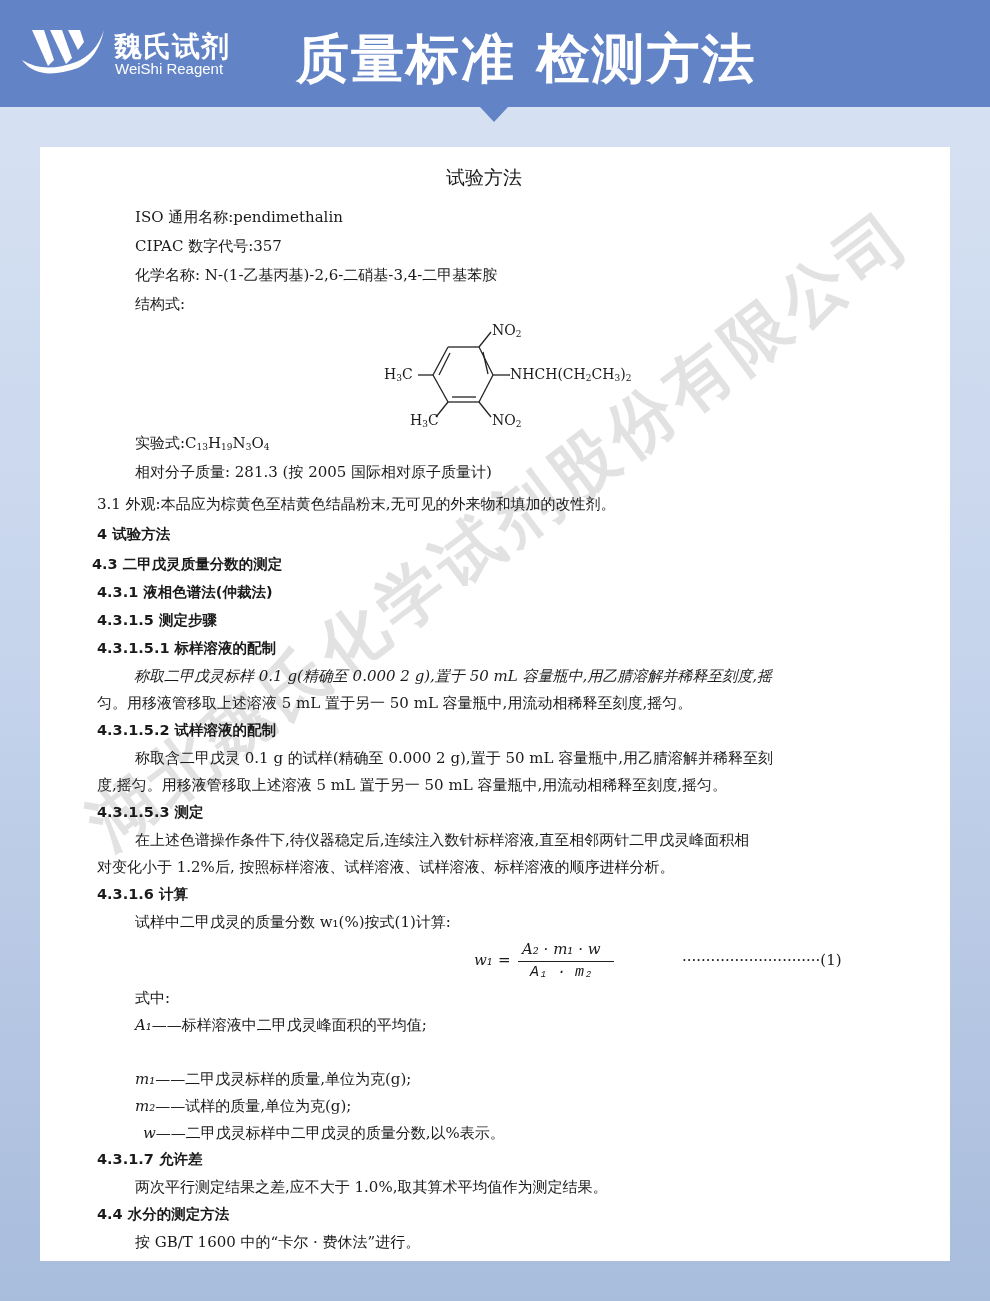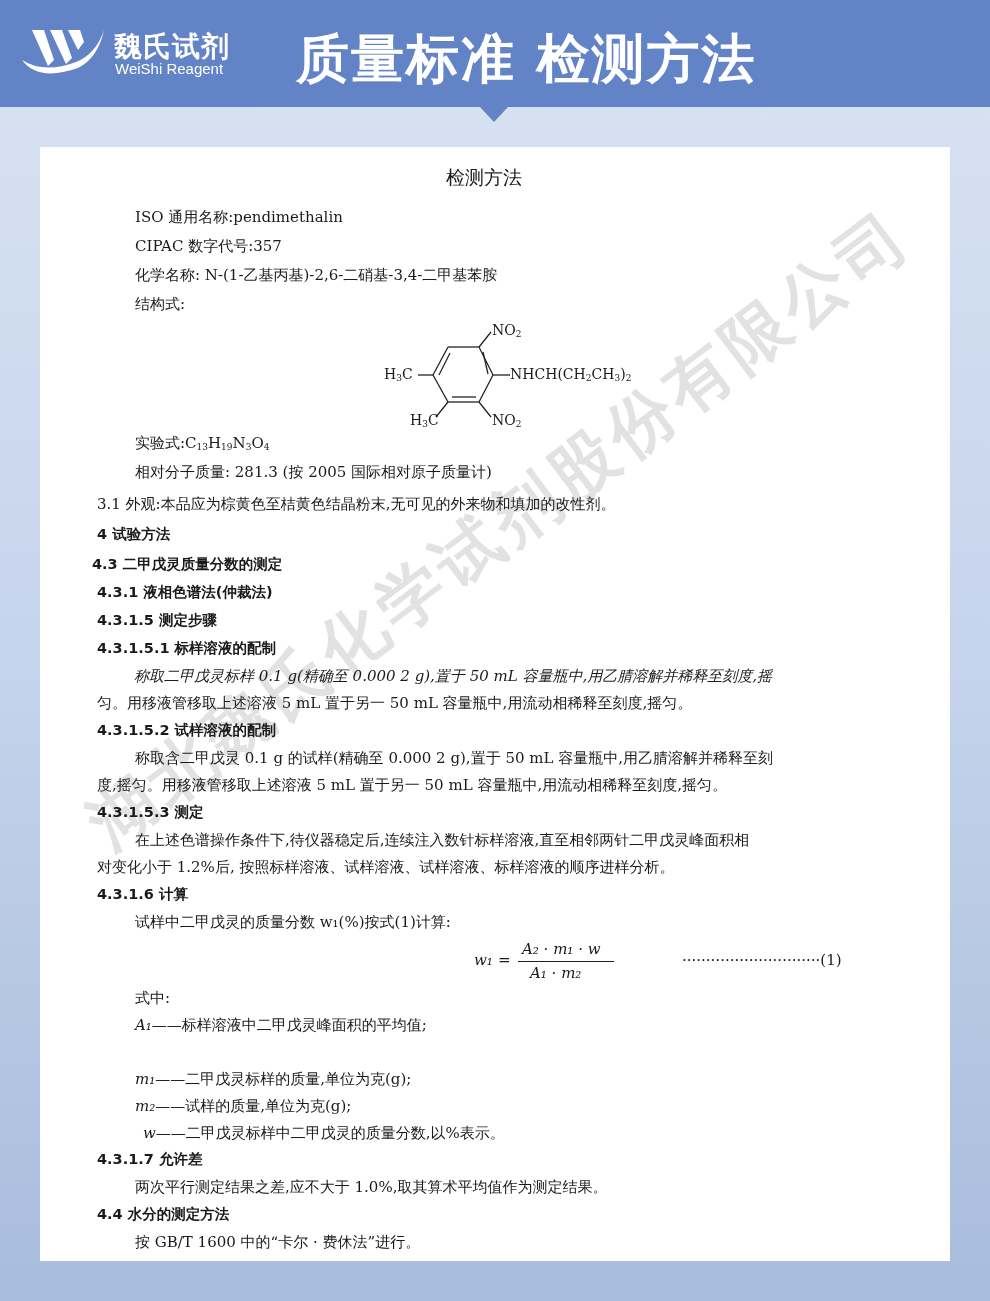--- a/index.html
+++ b/index.html
@@ -52,21 +52,21 @@
     pointer-events:none;
   }
   .struct { position:absolute; left:330px; top:175px; width:300px; height:115px; }
   .struct span { position:absolute; font-size:14px; white-space:nowrap; }
   sub { font-size:9px; vertical-align:-2px; }
   .formula { position:absolute; left:390px; top:793px; width:160px; height:42px;margin-left:44px; }
   .formula .lhs { position:absolute; left:0; top:11px; font-style:italic; font-size:15px; }
   .formula .eq { position:absolute; left:24px; top:11px; font-size:15px; }
   .formula .numr { position:absolute; left:48px; top:0; font-style:italic; font-size:15px; white-space:nowrap; }
   .formula .bar { position:absolute; left:44px; top:21px; width:96px; height:1px; background:#222; }
-  .formula .den { position:absolute; left:56px; top:24px; font-style:italic; font-size:15px; white-space:nowrap; }
+  .formula .den { position:absolute; left:56px; top:24px; font-style:italic; font-size:15px; white-space:nowrap;font-family:Liberation Mono, monospace; }
   .eqno { position:absolute; left:642px; top:804px; font-size:15px; white-space:nowrap; }
 </style>
 </head>
 <body>
 
 <div class="header">
   <div class="logo">
     <svg width="92" height="60" viewBox="0 0 92 60">
       <path d="M4 40 Q20 62 60 48 Q80 38 86 10 Q78 34 58 42 Q26 54 4 40 Z" fill="#ffffff"></path>
       <path d="M14 10 L26 10 L36 40 L30 46 Z" fill="#ffffff"></path>
@@ -77,21 +77,21 @@
     <div class="logo-en">WeiShi Reagent</div>
   </div>
   <div class="header-title">质量标准 检测方法</div>
 </div>
 <div class="notch"></div>
 
 <div class="card">
   <div class="doc">
     <div class="watermark">湖北魏氏化学试剂股份有限公司</div>
 
-    <div class="line title" style="left:406px; top:21px;">检测方法</div>
+    <div class="line title" style="left:406px; top:21px;">试验方法</div>
     <div class="line" style="left:95px; top:61px;">ISO 通用名称:pendimethalin</div>
     <div class="line" style="left:95px; top:90px;">CIPAC 数字代号:357</div>
     <div class="line" style="left:95px; top:119px;">化学名称: N-(1-乙基丙基)-2,6-二硝基-3,4-二甲基苯胺</div>
     <div class="line" style="left:95px; top:148px;">结构式:</div>
 
     <div class="struct">
       <svg width="300" height="115" viewBox="0 0 300 115" style="position:absolute;left:0;top:0;">
         <g stroke="#222" stroke-width="1.3" fill="none">
           <line x1="78" y1="25" x2="109" y2="25"></line>
           <line x1="109" y1="25" x2="123" y2="53"></line>

